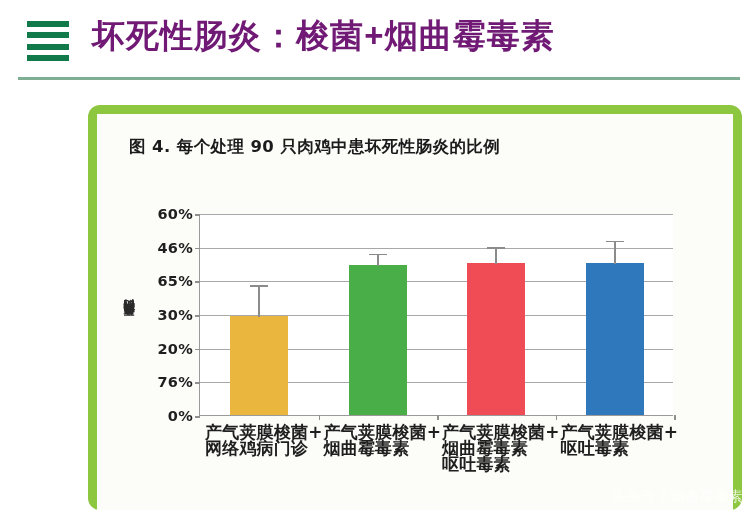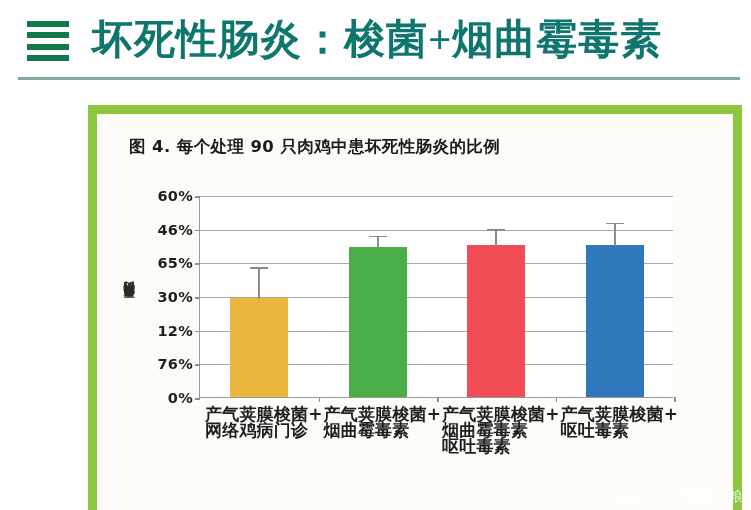--- a/index.html
+++ b/index.html
@@ -35,47 +35,48 @@
   .hamburger span {
     display: block;
     width: 42px;
     height: 6px;
     background: #12794A;
   }
   .page-title {
     position: absolute;
     left: 92px;
     top: 10px;
-    font-size: 41px;
-    font-weight: bold;
-    color: #0f766e;
+    font-size: 33px;
+    font-weight: bold;
+    color: #701a75;
     letter-spacing: 1px;
     white-space: nowrap;
     line-height: 58px;
-    font-family: Liberation Serif, serif;
+    font-family: Liberation Mono, monospace;
   }
   .header-rule {
     position: absolute;
     left: 18px;
     top: 77px;
     width: 722px;
     height: 3px;
     background: #7FAE94;
   }
 
   
   .figure-card {
     position: absolute;
     left: 88px;
     top: 105px;
     width: 654px;
     height: 405px;
     background: #8DC63F;
     box-sizing: border-box;
     padding: 9px 9px 0 9px;
+    border-radius: 12px;
   }
   .figure-inner {
     position: relative;
     width: 100%;
     height: 100%;
     background: #FCFCF8;
     box-sizing: border-box;
   }
 
   .figure-title {
@@ -99,21 +100,21 @@
     color: #222;
     letter-spacing: .3px;
     white-space: nowrap;
     font-family: "DejaVu Sans", "Liberation Sans", sans-serif;
   }
 
   
   .chart {
     position: absolute;
     left: 0;
-    top: 60px;
+    top: 78px;
     width: 636px;
     height: 300px;
   }
   .y-axis-title {
     position: absolute;
     left: 26px;
     top: 32px;
     width: 16px;
     height: 196px;
     font-size: 11px;
@@ -245,21 +246,21 @@
 
     <div class="figure-title">图 4. 每个处理 90 只肉鸡中患坏死性肠炎的比例</div>
 
     <div class="chart">
       <div class="y-axis-title">患坏死性肠炎肉鸡的比例</div>
       <div class="y-ticklabels">
           <div class="y-ticklabel" style="top: 0px;">60%</div>
           <div class="y-ticklabel" style="top: 33.6667px;">46%</div>
           <div class="y-ticklabel" style="top: 67.3333px;">65%</div>
           <div class="y-ticklabel" style="top: 101px;">30%</div>
-          <div class="y-ticklabel" style="top: 134.667px;">12%</div>
+          <div class="y-ticklabel" style="top: 134.667px;">20%</div>
           <div class="y-ticklabel" style="top: 168.333px;">76%</div>
           <div class="y-ticklabel" style="top: 202px;">0%</div>
         </div>
       <div class="plot">
           <div class="gridline" style="top: 0px; background: rgb(168, 168, 168);"></div>
           <div class="ytick-mark" style="top: 0px;"></div>
           <div class="gridline" style="top: 33.6667px; background: rgb(168, 168, 168);"></div>
           <div class="ytick-mark" style="top: 33.6667px;"></div>
           <div class="gridline" style="top: 67.3333px; background: rgb(168, 168, 168);"></div>
           <div class="ytick-mark" style="top: 67.3333px;"></div>
@@ -304,13 +305,13 @@
           <div class="x-label" style="left: 361.5px; width: 112.5px;">
             <div>产气荚膜梭菌+</div>
             <div>呕吐毒素</div>
           </div>
         </div>
     </div>
 
   </div>
 </div>
 
-<div class="watermark">头条号 / 对照组日粮</div>
+<div class="watermark">头条号 / 烟曲霉毒素</div>
 
 </body></html>

